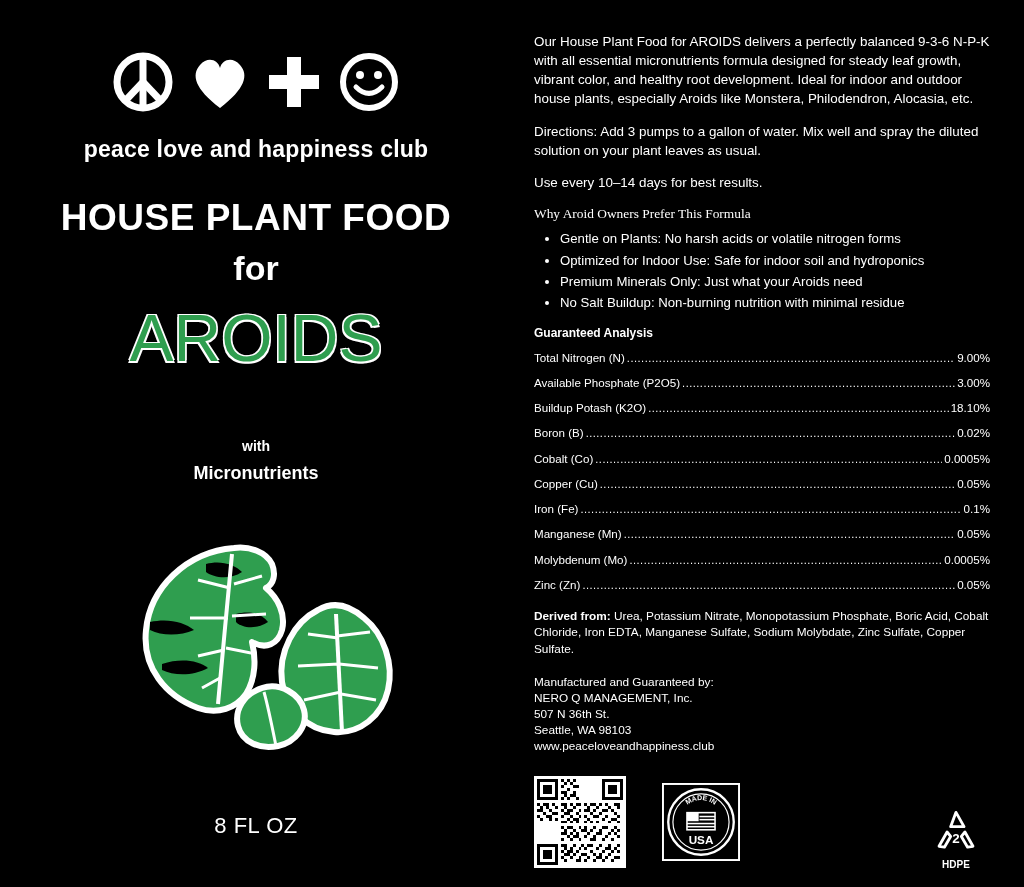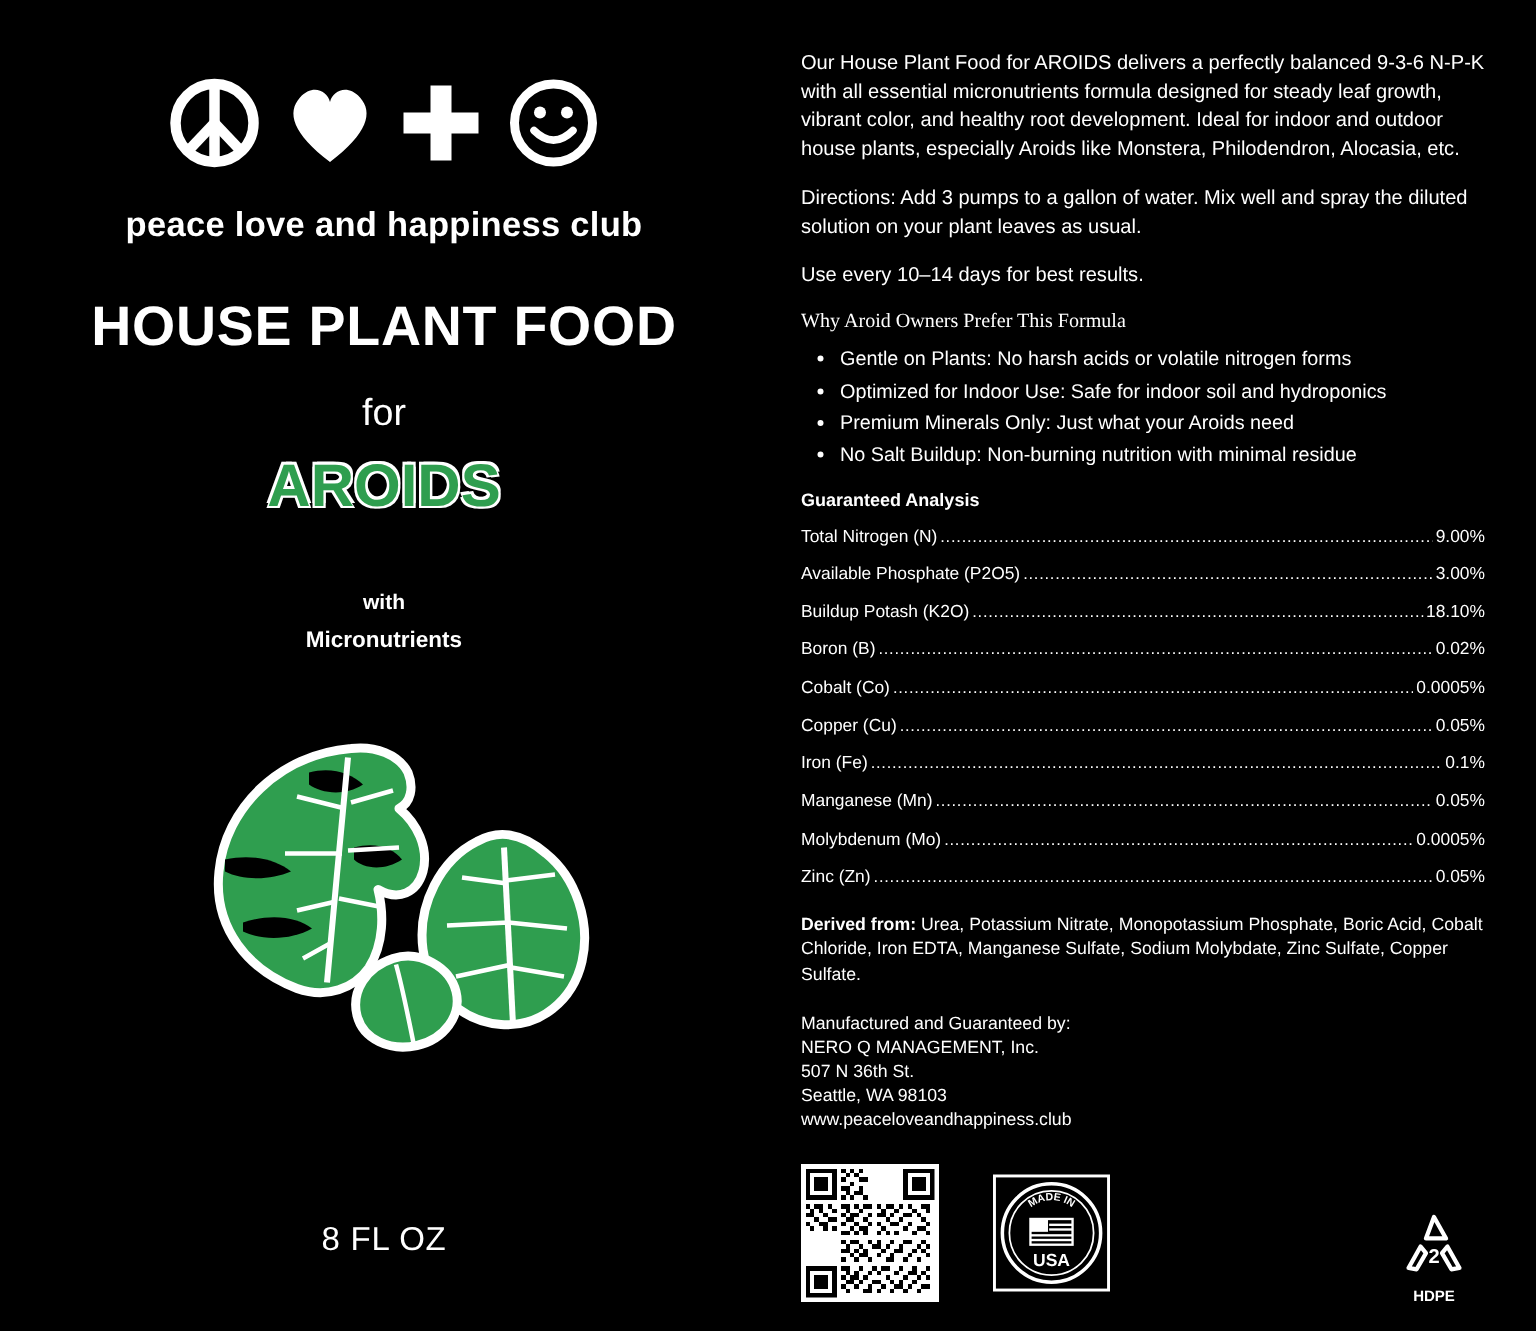--- a/index.html
+++ b/index.html
@@ -4,25 +4,25 @@
 <style>
   html,body{margin:0;padding:0;background:#000;}
   body{width:1024px;height:887px;overflow:hidden;font-family:"Liberation Sans",sans-serif;color:#fff;}
   .label{position:relative;width:1024px;height:887px;background:#000;display:flex;}
 
   
   .left{width:512px;height:887px;position:relative;display:flex;flex-direction:column;align-items:center;}
   .brand-icons{margin-top:50px;display:flex;align-items:center;gap:14px;height:64px;}
   .brand-name{margin-top:22px;font-size:23px;font-weight:bold;letter-spacing:.2px;}
   .product-title{margin-top:34px;font-size:37px;font-weight:bold;letter-spacing:.5px;}
-  .product-for{margin-top:22px;font-size:25px;font-weight:normal;}
-  .product-aroids{margin-top:12px;font-size:40px;font-weight:bold;color:#2f9e4f;
+  .product-for{margin-top:10px;font-size:34px;font-weight:bold;}
+  .product-aroids{margin-top:12px;font-size:66px;font-weight:normal;color:#2f9e4f;
        text-shadow:0 0 1px #fff,1.5px 1.5px 0 #ffffff,-1.5px -1.5px 0 #ffffff,1.5px -1.5px 0 #ffffff,-1.5px 1.5px 0 #ffffff;}
-  .with-line{margin-top:46px;font-size:14px;font-weight:bold;}
-  .micro-line{margin-top:9px;font-size:15px;font-weight:bold;}
+  .with-line{margin-top:62px;font-size:14px;font-weight:bold;}
+  .micro-line{margin-top:9px;font-size:18px;font-weight:bold;}
   .leaf-art{margin-top:34px;width:300px;height:240px;}
   .net-weight{position:absolute;bottom:48px;font-size:22px;font-weight:normal;letter-spacing:.5px;text-align:center;}
 
   
   .right{width:512px;height:887px;padding:32px 34px 16px 22px;box-sizing:border-box;position:relative;}
   .para{font-size:13.4px;line-height:1.42;margin:0 0 14px 0;}
   .para.small-gap{margin-bottom:13px;}
   .benefits-head{font-size:13.4px;margin:0 0 6px 0;font-family:Liberation Serif, serif;}
   ul.benefits{margin:0 0 12px 0;padding-left:26px;}
   ul.benefits li{font-size:13.2px;line-height:1.62;}

